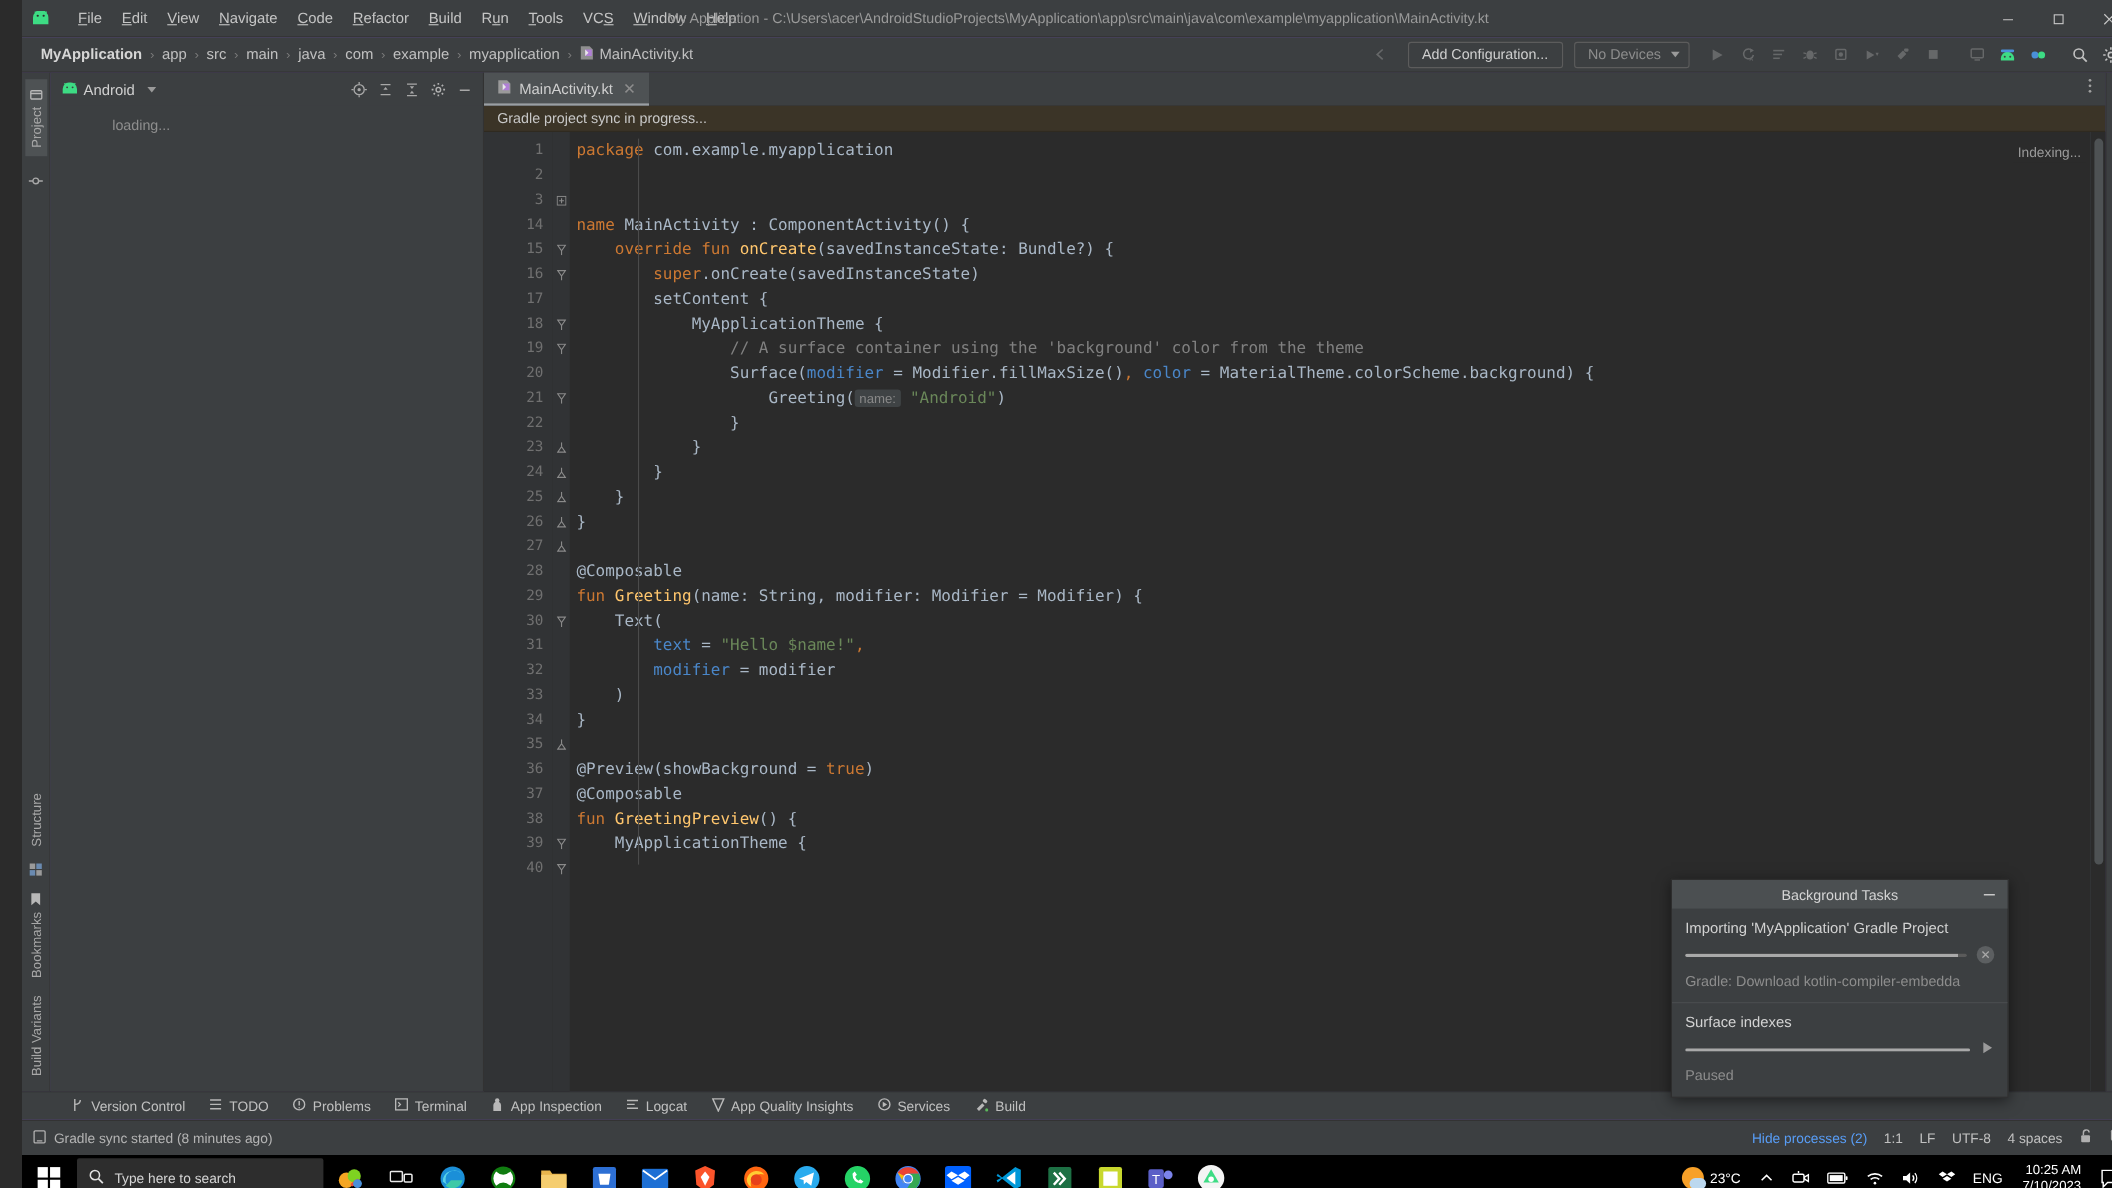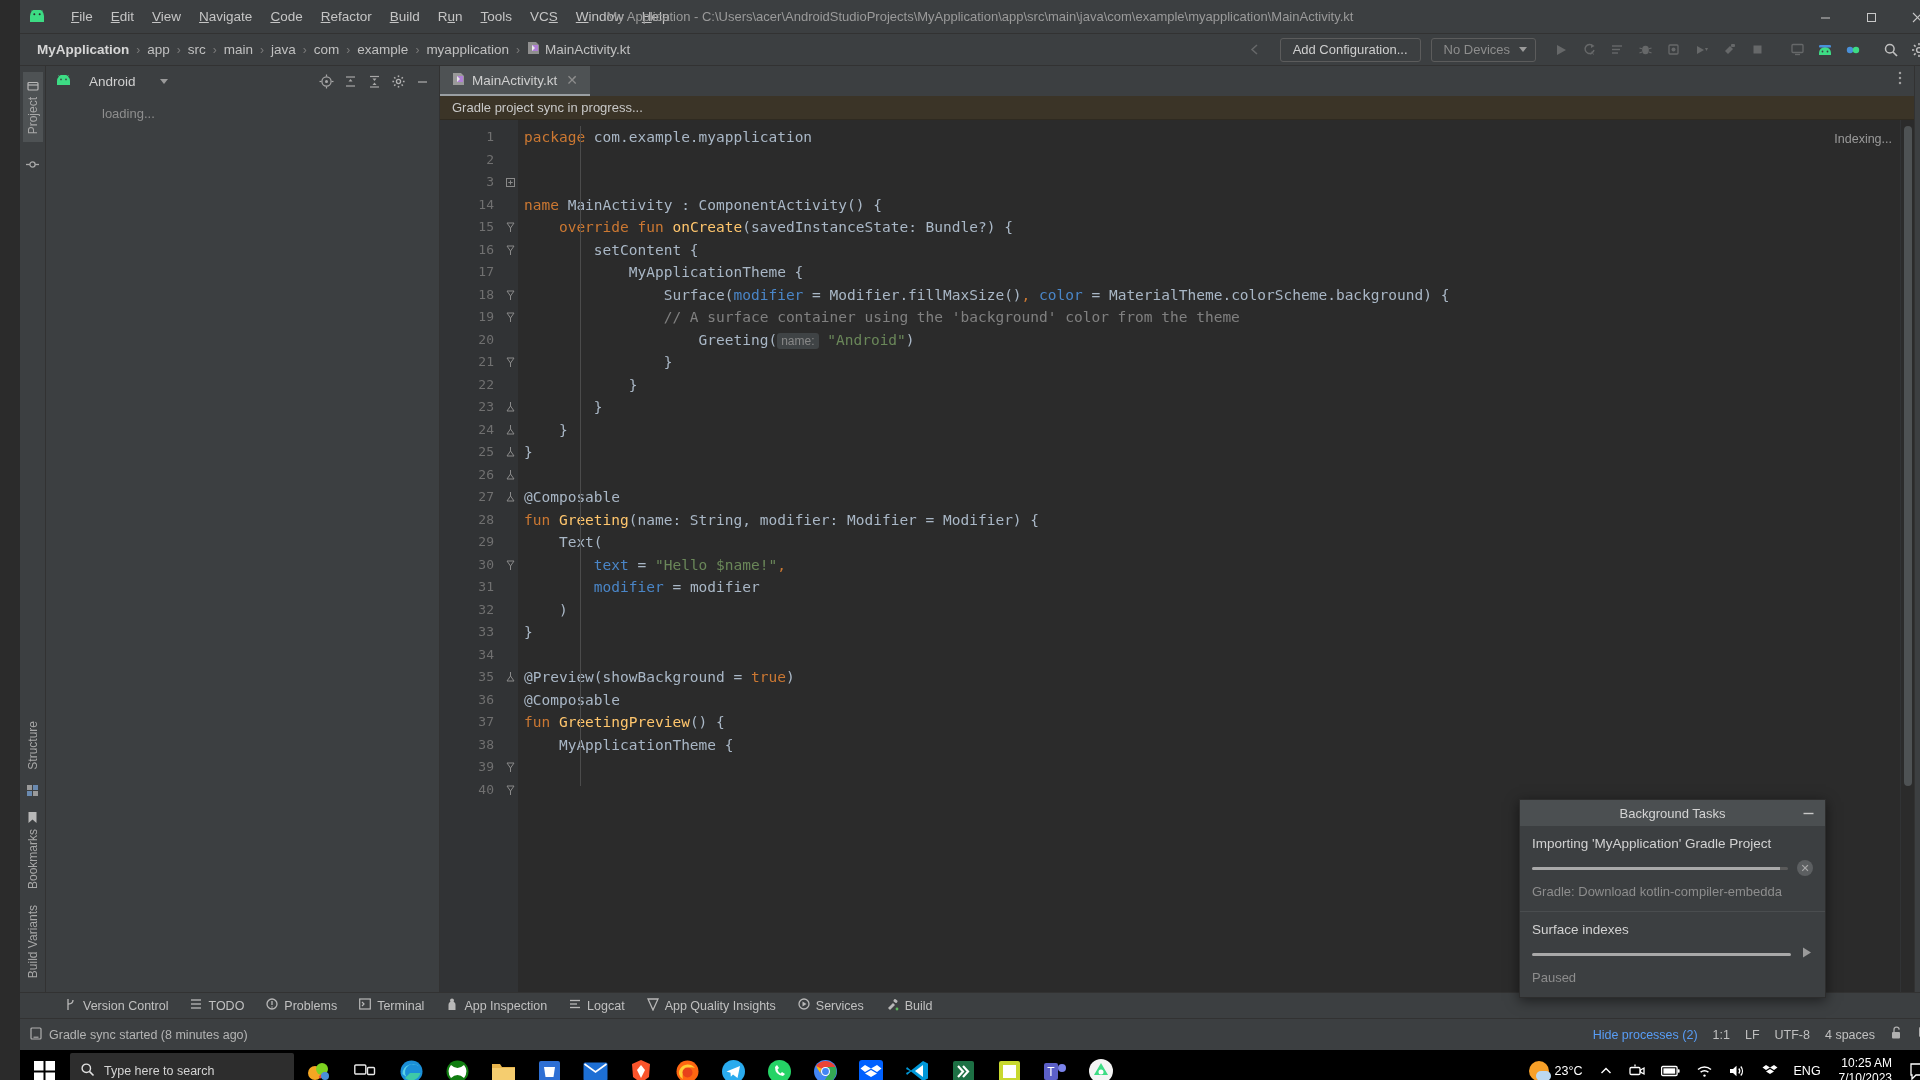--- a/index.html
+++ b/index.html
@@ -73,21 +73,21 @@
     writing-mode: vertical-rl; font-size: 12px; color: #a8a8a8; padding: 8px 3px;
     display: flex; align-items: center; gap: 5px; white-space: nowrap;
   }
   .vtab.sel { background: #4e5254; }
   .vtab-b { writing-mode: vertical-rl; transform: rotate(180deg); }
   .vicon { display: flex; align-items: center; justify-content: center; }
 
   
   .proj-panel { width: 394px; background: #3c3f41; display: flex; flex-direction: column; border-right: 1px solid #323232; }
   .proj-head { height: 30px; display: flex; align-items: center; padding: 0 6px 0 10px; gap: 6px; }
-  .proj-title { font-size: 13.5px; color: #d0d0d0; display: flex; align-items: center; gap: 18px; }
+  .proj-title { font-size: 13.5px; color: #d0d0d0; display: flex; align-items: center; gap: 5px; }
   .proj-head-right { margin-left: auto; display: flex; align-items: center; gap: 2px; }
   .ph-btn { width: 22px; height: 22px; display: flex; align-items: center; justify-content: center; color: #a0a0a0; border-radius: 3px; }
   .proj-body { flex: 1; background: #3c3f41; padding: 10px 0 0 56px; }
   .loading-txt { color: #8e8e8e; font-size: 13px; }
 
   
   .editor-col { flex: 1; display: flex; flex-direction: column; background: #2b2b2b; min-width: 0; }
   .tabstrip { height: 30px; background: #3c3f41; display: flex; align-items: flex-end; position: relative; }
   .etab {
     height: 30px; display: flex; align-items: center; gap: 7px; padding: 0 10px 0 12px;
@@ -667,24 +667,25 @@
               </svg>
             </div>
           </div>
         <div class="code-area" id="codearea">
           <div class="indent-guide" style="left:62px; top:6px; height:660px;"></div>
         <div class="cline"><span class="kw">package </span><span class="plain">com.example.myapplication</span></div>
             <div class="cline">&nbsp;</div>
             <div class="cline">&nbsp;</div>
             <div class="cline"><span class="kw">name </span><span class="plain">MainActivity : ComponentActivity() {</span></div>
             <div class="cline"><span class="plain">    </span><span class="kw">override fun </span><span class="fn">onCreate</span><span class="plain">(savedInstanceState: Bundle?) {</span></div>
+            <div class="cline"><span class="plain">        </span><span class="kw">super</span><span class="plain">.onCreate(savedInstanceState)</span></div>
             <div class="cline"><span class="plain">        setContent {</span></div>
             <div class="cline"><span class="plain">            MyApplicationTheme {</span></div>
+            <div class="cline"><span class="cmt">                // A surface container using the 'background' color from the theme</span></div>
             <div class="cline"><span class="plain">                Surface(</span><span class="named">modifier</span><span class="plain"> = Modifier.fillMaxSize()</span><span class="kw">, </span><span class="named">color</span><span class="plain"> = MaterialTheme.colorScheme.background) {</span></div>
-            <div class="cline"><span class="cmt">                // A surface container using the 'background' color from the theme</span></div>
             <div class="cline"><span class="plain">                    Greeting(</span><span class="hint">name:</span><span class="plain"> </span><span class="str">"Android"</span><span class="plain">)</span></div>
             <div class="cline"><span class="plain">                }</span></div>
             <div class="cline"><span class="plain">            }</span></div>
             <div class="cline"><span class="plain">        }</span></div>
             <div class="cline"><span class="plain">    }</span></div>
             <div class="cline"><span class="plain">}</span></div>
             <div class="cline">&nbsp;</div>
             <div class="cline"><span class="plain">@Composable</span></div>
             <div class="cline"><span class="kw">fun </span><span class="fn">Greeting</span><span class="plain">(name: String, modifier: Modifier = Modifier) {</span></div>
             <div class="cline"><span class="plain">    Text(</span></div>

